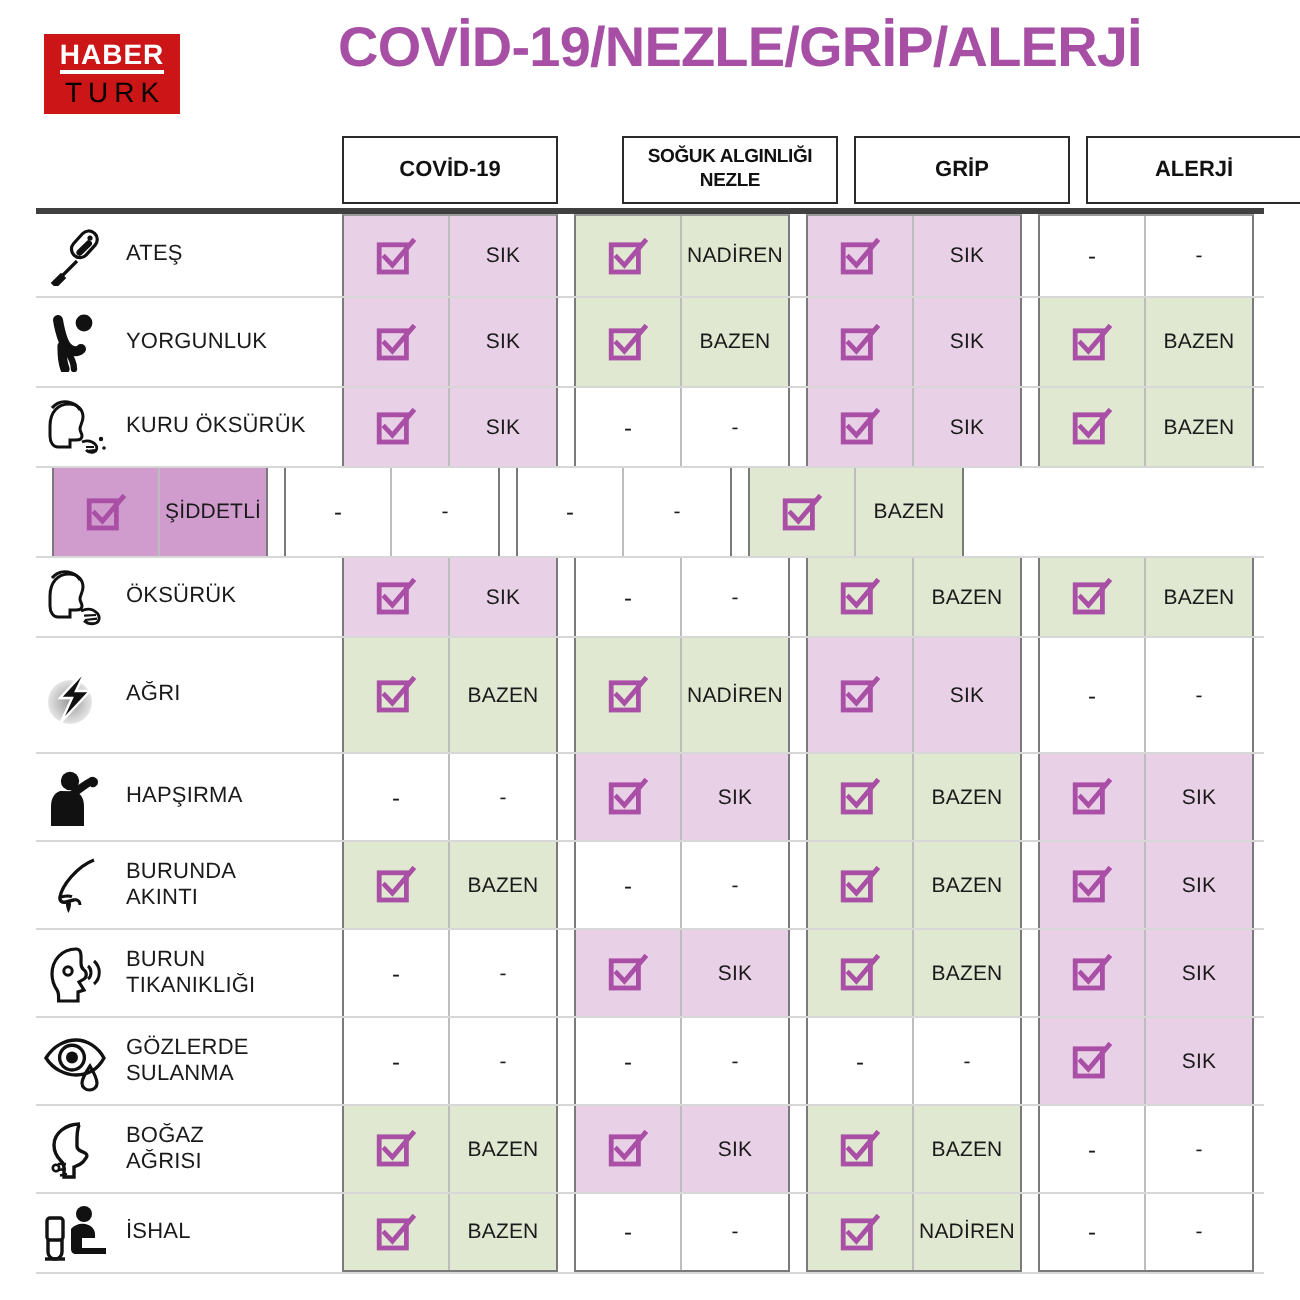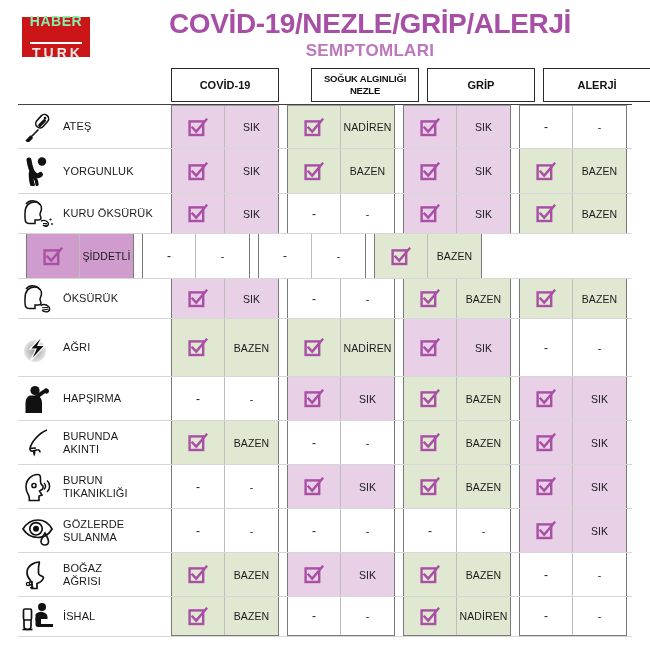--- a/index.html
+++ b/index.html
@@ -28,33 +28,33 @@
     height: 40px;
     background: #cc1517;
     display: flex;
     flex-direction: column;
     align-items: center;
     justify-content: center;
     box-sizing: border-box;
     padding: 3px 0;
   }
   .logo-line1 {
-    color: #86efac;
+    color: #ffffff;
     font-size: 14px;
     font-weight: bold;
     letter-spacing: 0.5px;
     line-height: 15px;
     border-bottom: 2px solid #ffffff;
-    padding-bottom: 13px;
+    padding-bottom: 0px;
     font-family: "Liberation Sans", sans-serif;
   }
   .logo-line2 {
-    color: #e5e5e5;
+    color: #000000;
     font-size: 14px;
-    font-weight: bold;
+    font-weight: normal;
     letter-spacing: 3px;
     line-height: 16px;
     padding-top: 1px;
     padding-left: 3px;
     font-family: "Liberation Sans", sans-serif;
   }
   .titles {
     position: absolute;
     left: 100px;
     right: 10px;
@@ -108,21 +108,21 @@
   }
   .ch-box.wide-label { font-size: 9.5px; letter-spacing: -0.2px; margin-left: 24px; }
 
   .rows { position: relative; }
   .row {
     display: flex;
     align-items: stretch;
     border-bottom: 1px solid #d7d7d7;
     box-sizing: border-box;
   }
-  .row:first-child { border-top: 1px solid #404040; }
+  .row:first-child { border-top: 3px solid #404040; }
 
   .sym-cell {
     flex: 0 0 145px;
     display: flex;
     align-items: center;
     gap: 7px;
     padding-left: 2px;
     box-sizing: border-box;
     background: #ffffff;
   }
@@ -179,21 +179,20 @@
 </head>
 <body>
 
 <div class="header">
   <div class="logo">
     <div class="logo-line1">HABER</div>
     <div class="logo-line2">TURK</div>
   </div>
   <div class="titles">
     <div class="main-title">COVİD-19/NEZLE/GRİP/ALERJİ</div>
-    <div class="sub-title">SEMPTOMLARI</div>
   </div>
 </div>
 
 <div class="table-wrap">
   <div class="col-headers" id="col-headers">
       <div class="ch-spacer"></div>
       <div class="ch-gap"></div>
       <div class="ch-box">
         <span>COVİD-19</span>
       </div>

